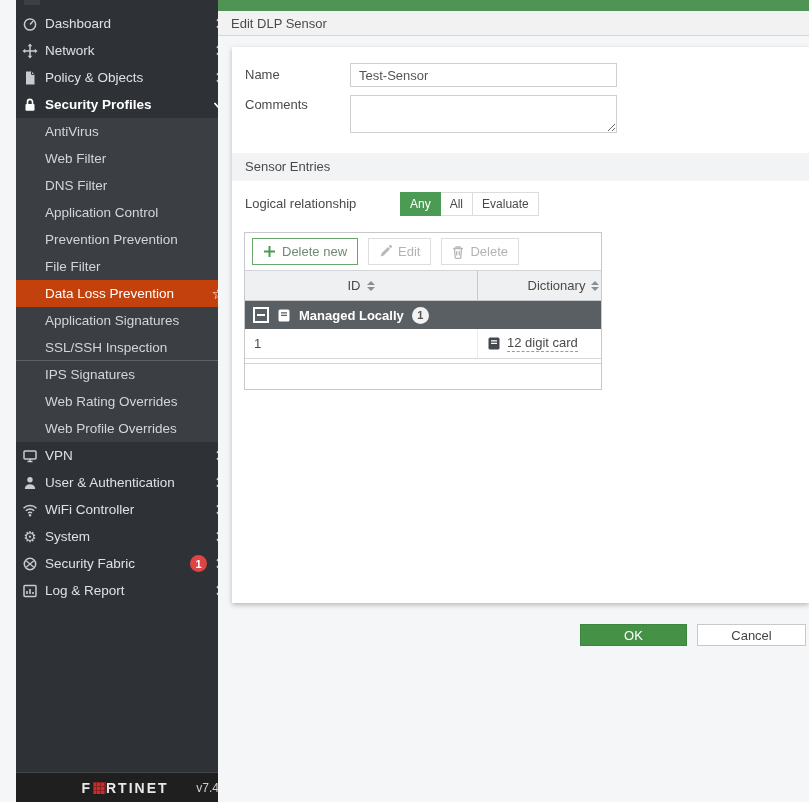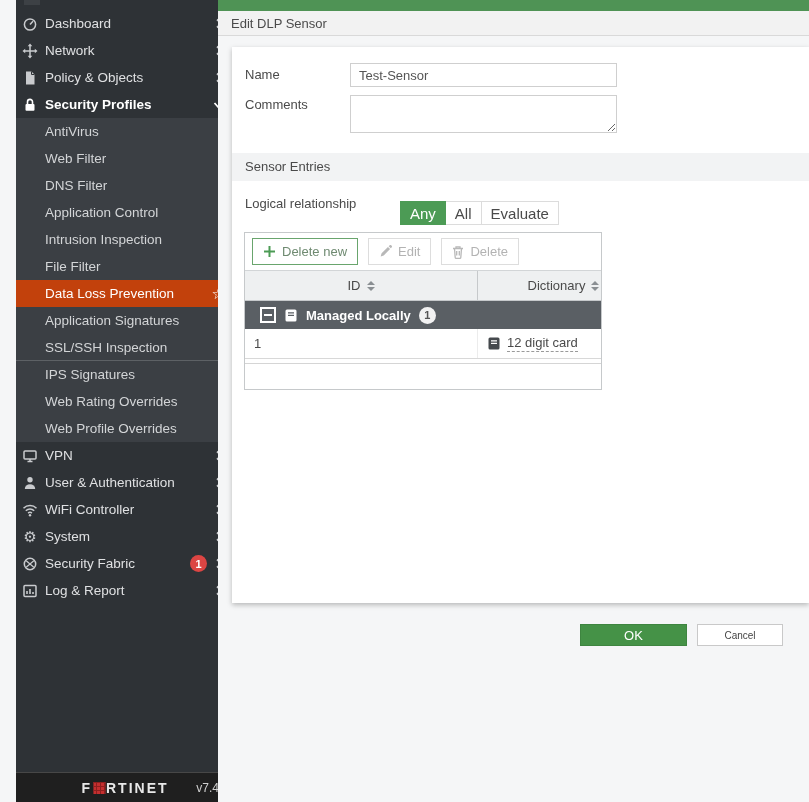--- a/index.html
+++ b/index.html
@@ -39,51 +39,51 @@
   .panel { position:absolute; left:14px; right:0; top:47px; height:556px; background:#fff; box-shadow:0 2px 5px rgba(0,0,0,.25); }
   .lbl-name { position:absolute; left:13px; top:16px; line-height:24px; }
   .in-name { position:absolute; left:118px; top:16px; width:267px; height:24px; border:1px solid #cfcfcf; padding:0 8px; font-family:inherit; font-size:13px; color:#555; }
   .lbl-comments { position:absolute; left:13px; top:48px; line-height:20px; }
   .in-comments { position:absolute; left:118px; top:48px; width:267px; height:38px; border:1px solid #cfcfcf; resize:both; font-family:inherit; font-size:13px; color:#555; }
 
   .section-bar { position:absolute; left:0; right:0; top:106px; height:28px; line-height:28px; background:#f2f3f4; padding-left:13px; color:#4a4a4a; }
 
   .logic-label { position:absolute; left:13px; top:145px; line-height:24px; }
   .segmented { position:absolute; left:168px; top:145px; display:flex; height:24px; }
-  .seg { height:24px; padding:0 9px; background:#fff; border:1px solid #dcdcdc; border-left:none; font-family:inherit; font-size:15px; color:#4a4a4a; cursor:pointer;margin-top:9px; }
+  .seg { height:24px; padding:0 9px; background:#fff; border:1px solid #dcdcdc; border-left:none; font-family:inherit; font-size:12px; color:#4a4a4a; cursor:pointer; }
   .seg:first-child { border-left:1px solid #dcdcdc; }
   .seg.sel { background:#4c9b55; border-color:#4c9b55; color:#fff; }
 
   .tbl { position:absolute; left:12px; top:185px; width:358px; border:1px solid #c6c9cb; background:#fff; }
   .tbl-toolbar { display:flex; gap:10px; padding:5px 7px; align-items:center; }
   .btn { display:inline-flex; align-items:center; gap:6px; height:27px; padding:0 10px; background:#fff; font-family:inherit; font-size:13px; cursor:pointer; }
   .btn.create { border:1px solid #69a56d; color:#6f8a71; }
   .btn.dis { border:1px solid #ddd; color:#b3b3b3; }
   .tbl-head { display:flex; background:#eef0f1; border-top:1px solid #d2d5d7; border-bottom:1px solid #c6c9cb; height:31px;gap:48px; }
   .th { display:flex; align-items:center; justify-content:center; color:#4a4a4a; }
   .th.c-id { width:233px; border-right:1px solid #c6c9cb; }
   .th.c-dict { flex:1; }
   .sort { display:inline-flex; flex-direction:column; margin-left:6px; gap:2px; }
   .sort i { width:0; height:0; border-left:4px solid transparent; border-right:4px solid transparent; }
   .sort .up { border-bottom:4px solid #8a8f93; }
   .sort .dn { border-top:4px solid #8a8f93; }
-  .grp { display:flex; align-items:center; gap:8px; background:#5a5f64; color:#fff; height:28px; padding:0 15px; font-weight:bold; }
+  .grp { display:flex; align-items:center; gap:8px; background:#5a5f64; color:#fff; height:28px; padding:0 8px; font-weight:bold; }
   .minus-box { width:16px; height:16px; border:2px solid #fff; display:flex; align-items:center; justify-content:center; flex:0 0 16px; cursor:pointer; }
   .minus-box i { display:block; width:8px; height:2px; background:#fff; }
   .cnt { width:17px; height:17px; border-radius:50%; background:#f2f2f2; color:#555; font-size:11px; font-weight:bold; display:flex; align-items:center; justify-content:center; }
   .row { display:flex; height:30px; border-bottom:1px solid #d8d8d8; }
   .td { display:flex; align-items:center; }
   .td.c-id { width:233px; padding-left:9px; border-right:1px solid #ececec; }
   .td.c-dict { flex:1; padding-left:9px; gap:6px; }
   .link-dashed { border-bottom:1px dashed #9a9a9a; color:#4a4a4a; padding-bottom:1px; cursor:pointer; }
   .gap-row { height:4px; }
   .empty-row { height:26px; border-top:1px solid #d5d5d5; }
 
   .btn-ok { position:absolute; left:362px; top:624px; width:107px; height:22px; background:#459247; border:1px solid #3e8540; color:#fff; font-family:inherit; font-size:13px; cursor:pointer; }
-  .btn-cancel { position:absolute; left:479px; top:624px; width:86px; height:22px; background:#fff; border:1px solid #c9c9c9; color:#444; font-family:inherit; font-size:10px; cursor:pointer; }
+  .btn-cancel { position:absolute; left:479px; top:624px; width:109px; height:22px; background:#fff; border:1px solid #c9c9c9; color:#444; font-family:inherit; font-size:13px; cursor:pointer; }
 
   svg { display:block; }
 </style>
 </head>
 <body>
 
 <div id="screen">
 
   <div class="sb">
     <div class="sb-partial"></div>
@@ -156,21 +156,21 @@
         <div class="sb-sub">
             <span>Web Filter</span>
           </div>
         <div class="sb-sub">
             <span>DNS Filter</span>
           </div>
         <div class="sb-sub">
             <span>Application Control</span>
           </div>
         <div class="sb-sub">
-            <span>Intrusion Inspection</span>
+            <span>Prevention Prevention</span>
           </div>
         <div class="sb-sub">
             <span>File Filter</span>
           </div>
         <div class="sb-sub active">
           <span>Data Loss Prevention</span>
           <span class="star">☆</span>
         </div>
         <div class="sb-sub">
             <span>Application Signatures</span>

